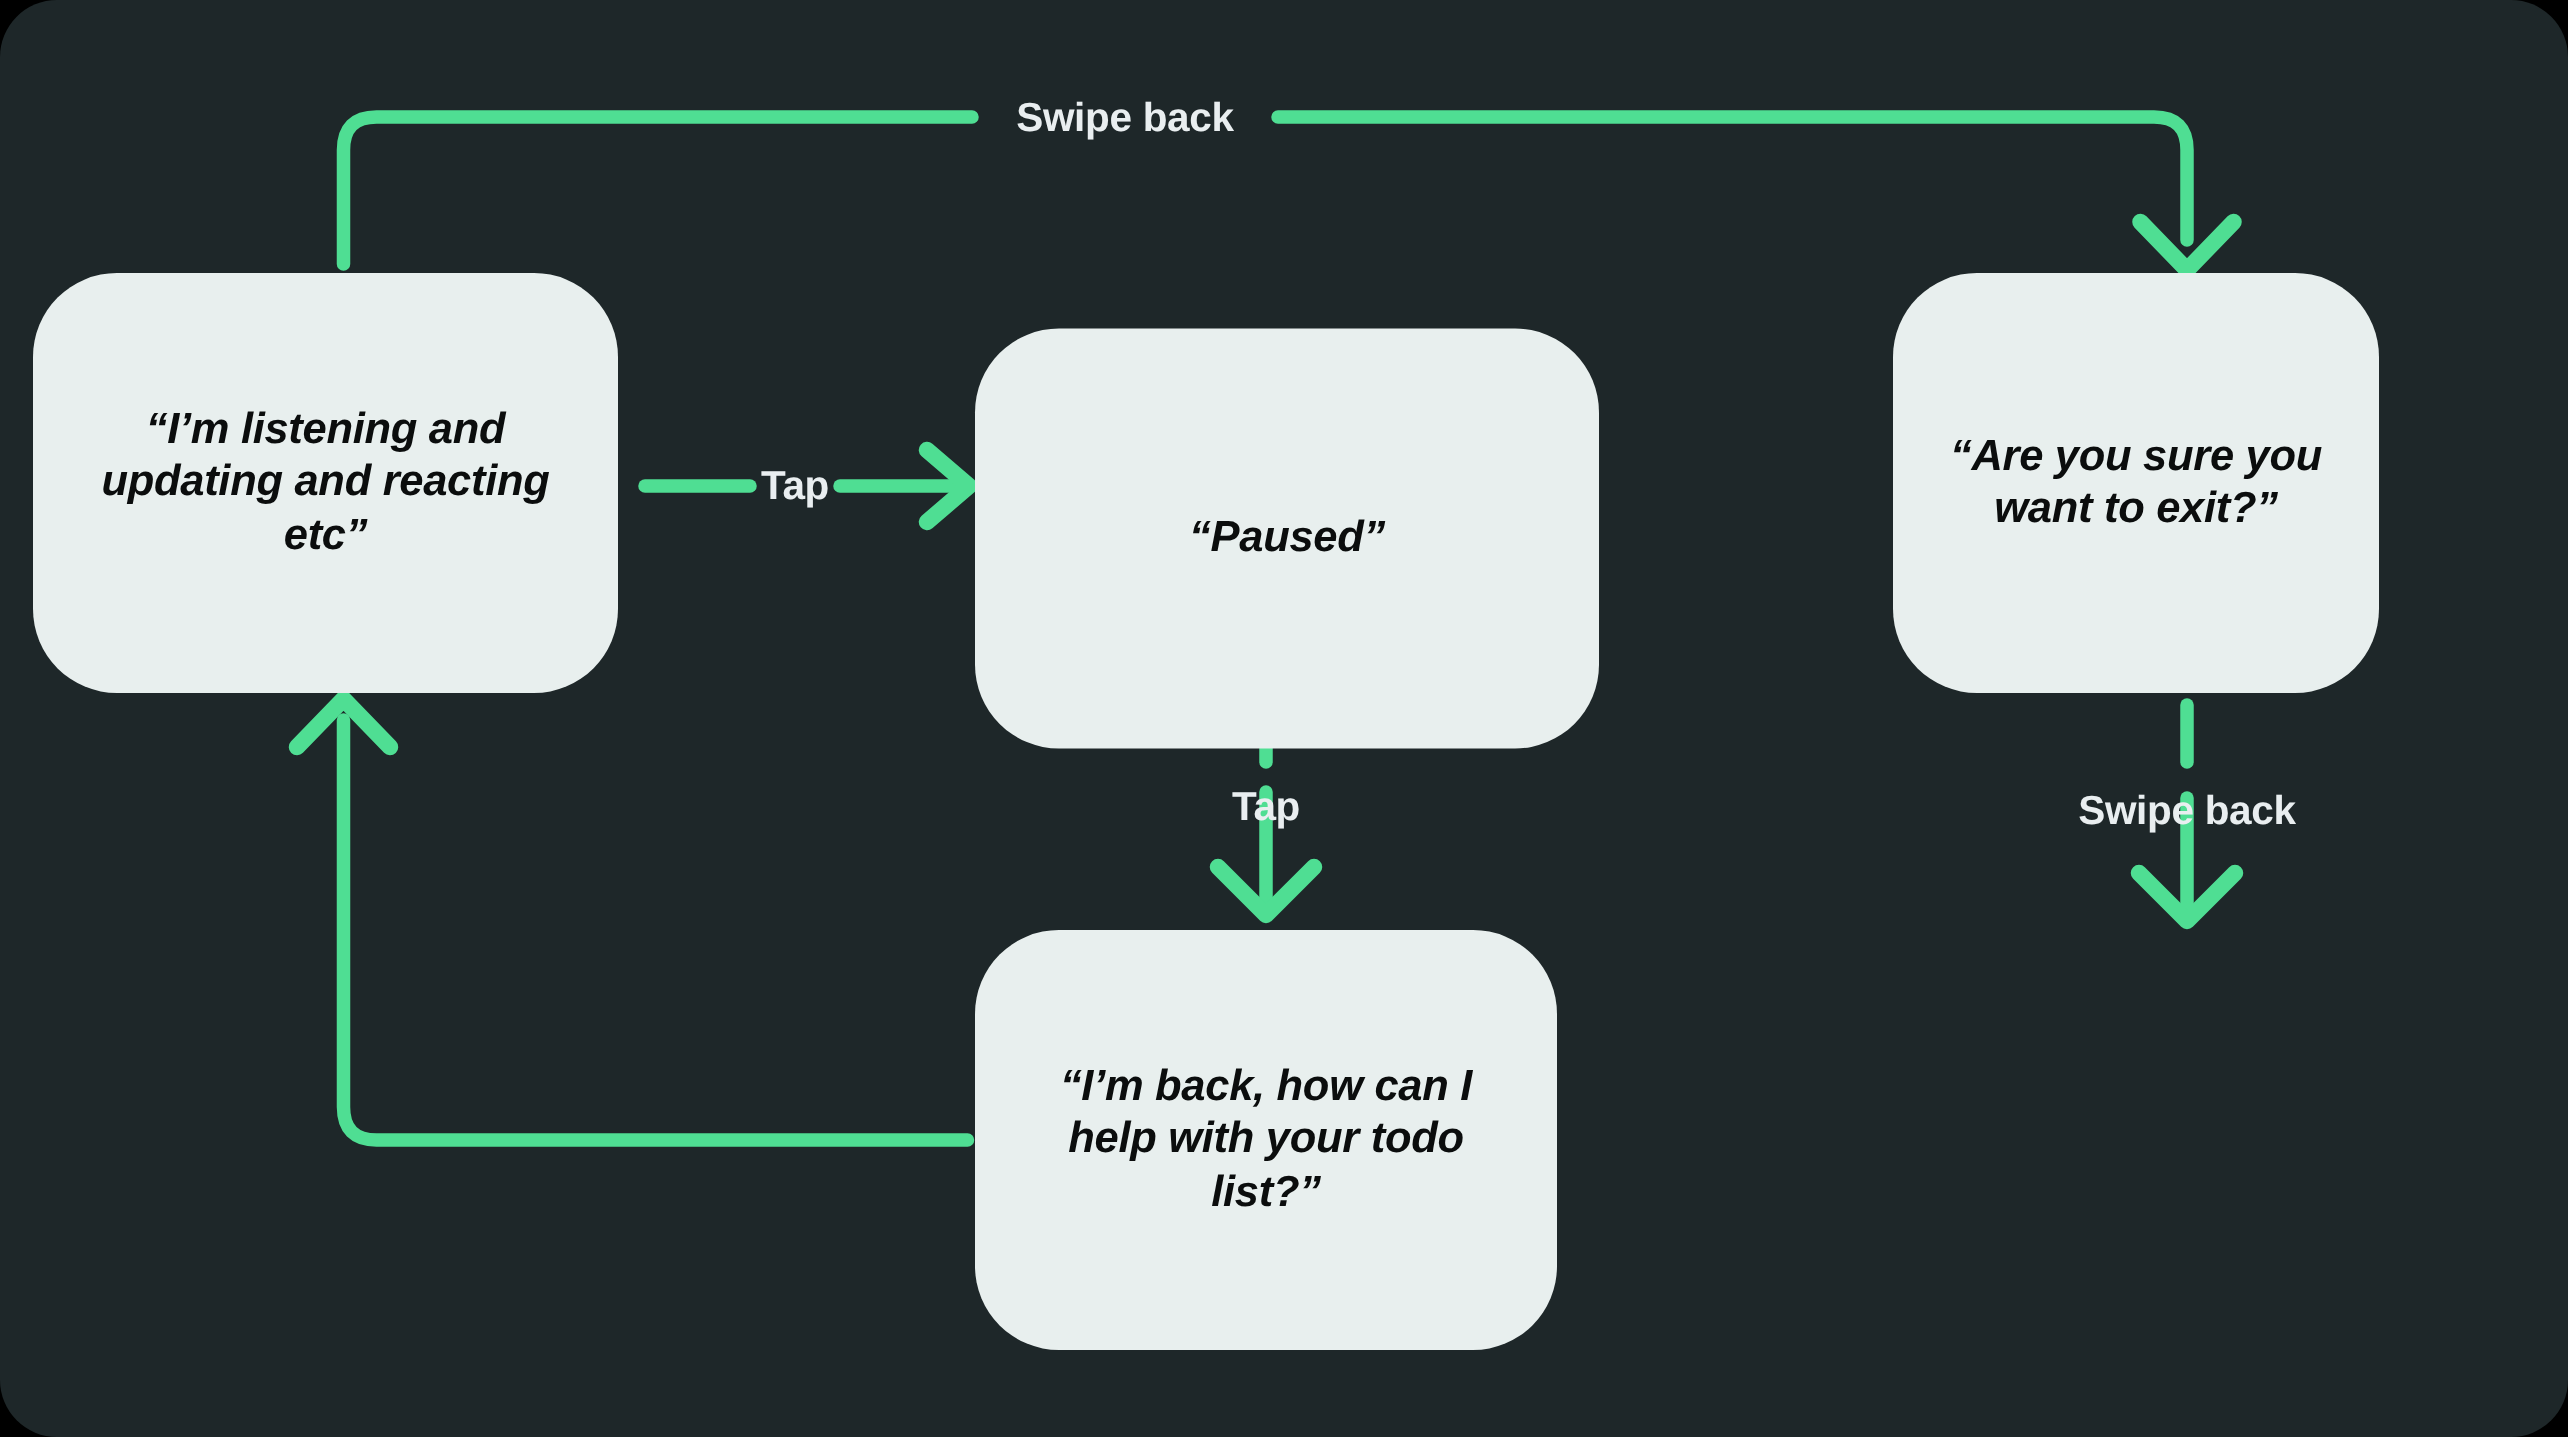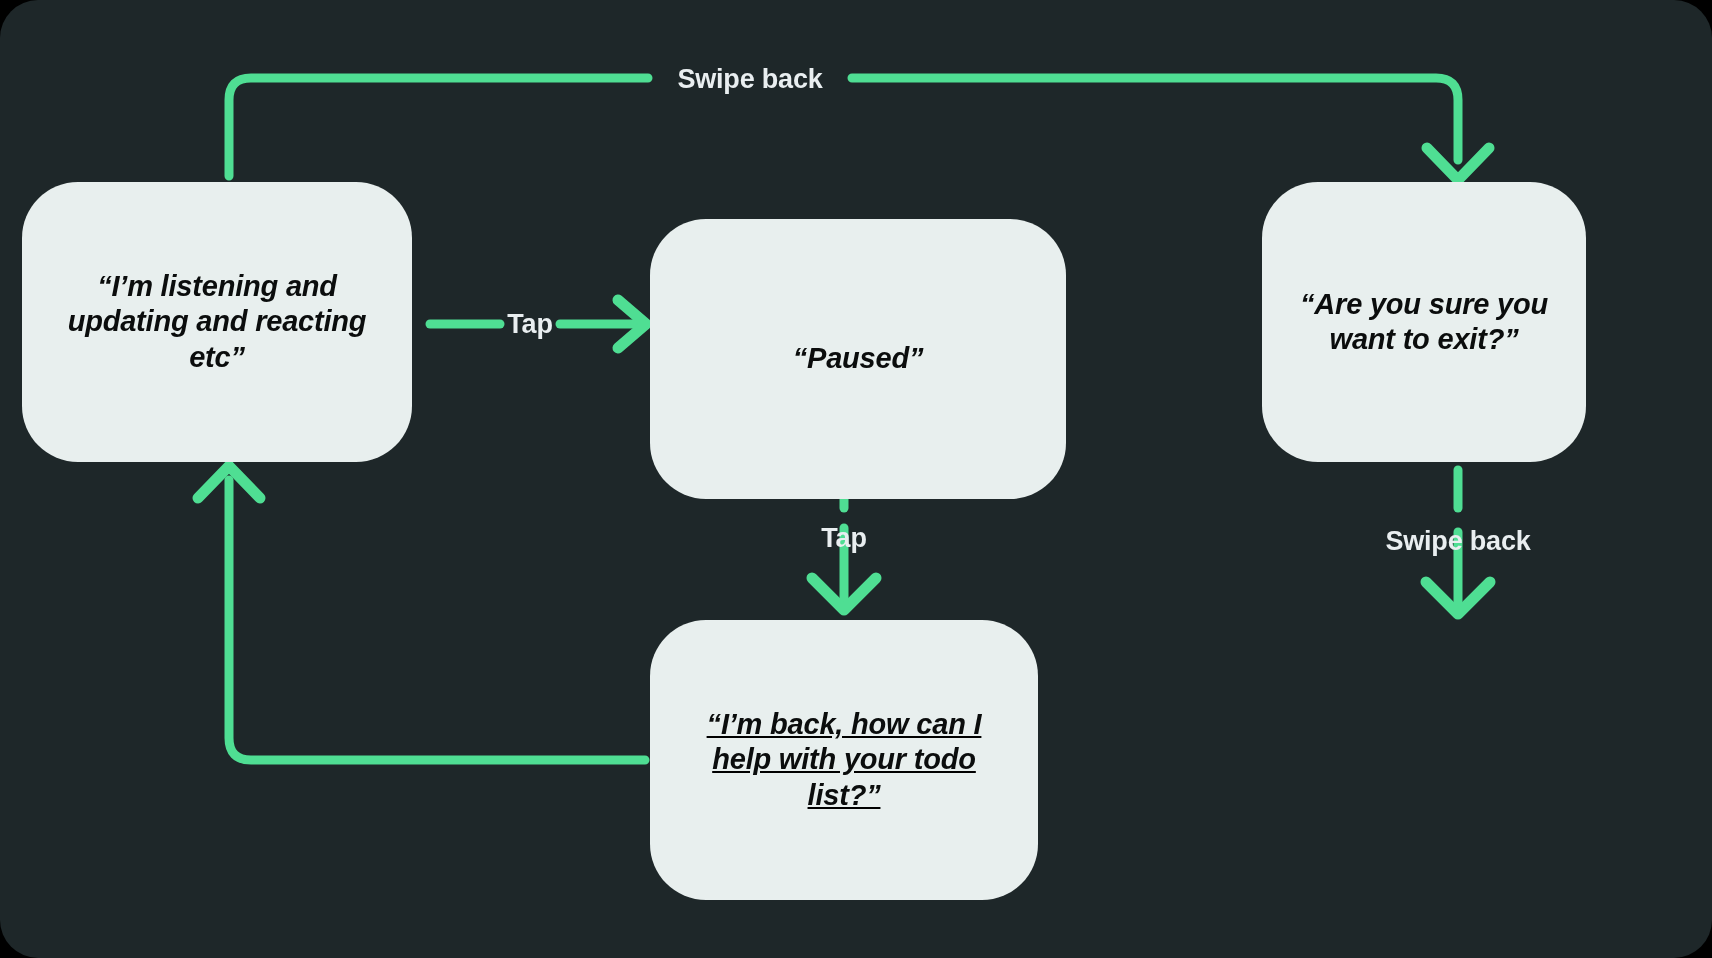--- a/index.html
+++ b/index.html
@@ -111,21 +111,21 @@
   </div>
 
   <div class="node" style="left:650px; top:188px; width:416px; height:280px;margin-top:31px;">
     <div class="node-label quote">“Paused”</div>
   </div>
 
   <div class="node" style="left:1262px; top:182px; width:324px; height:280px;">
     <div class="node-label quote">“Are you sure you want to exit?”</div>
   </div>
 
-  <div class="node" style="left:650px; top:620px; width:388px; height:280px;text-decoration:underline;">
+  <div class="node" style="left:650px; top:620px; width:388px; height:280px;">
     <div class="node-label quote">“I’m back, how can I help with your todo list?”</div>
   </div>
 
 
   <div class="edge-label" style="left:750px; top:79px;">Swipe back</div>
 
   <div class="edge-label" style="left:530px; top:324px;">Tap</div>
 
   <div class="edge-label" style="left:844px; top:538px;">Tap</div>
 

